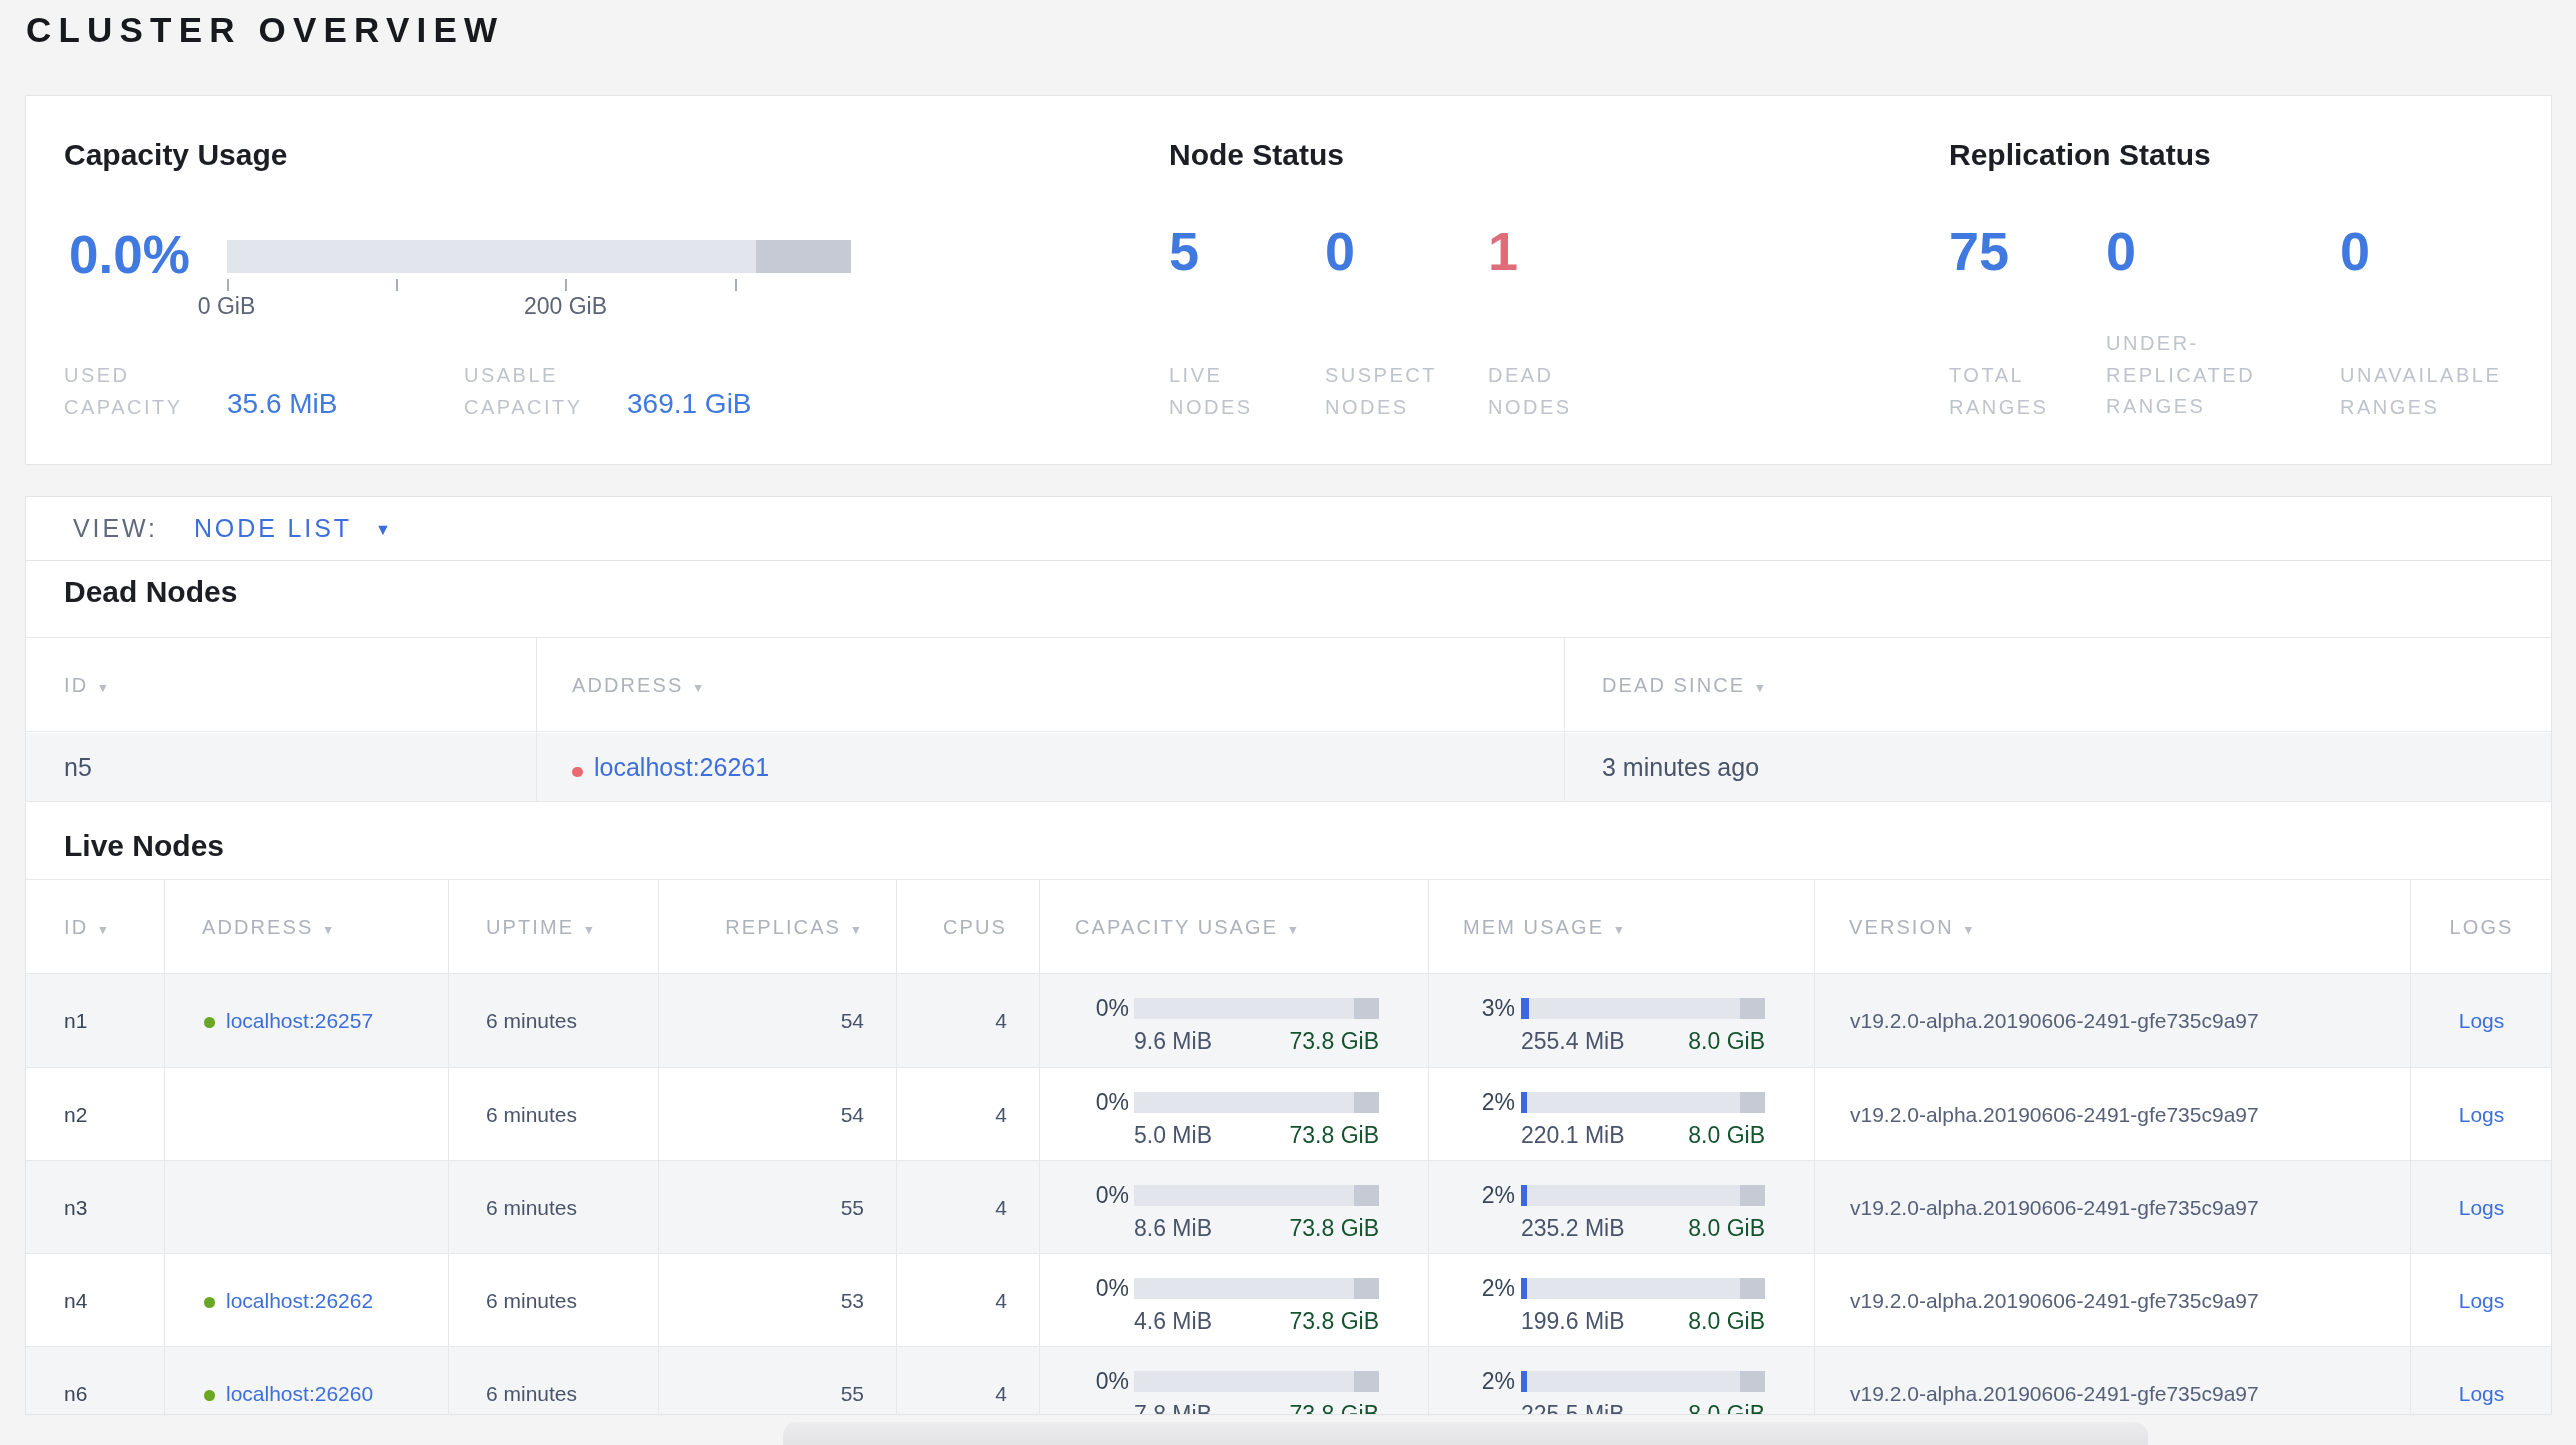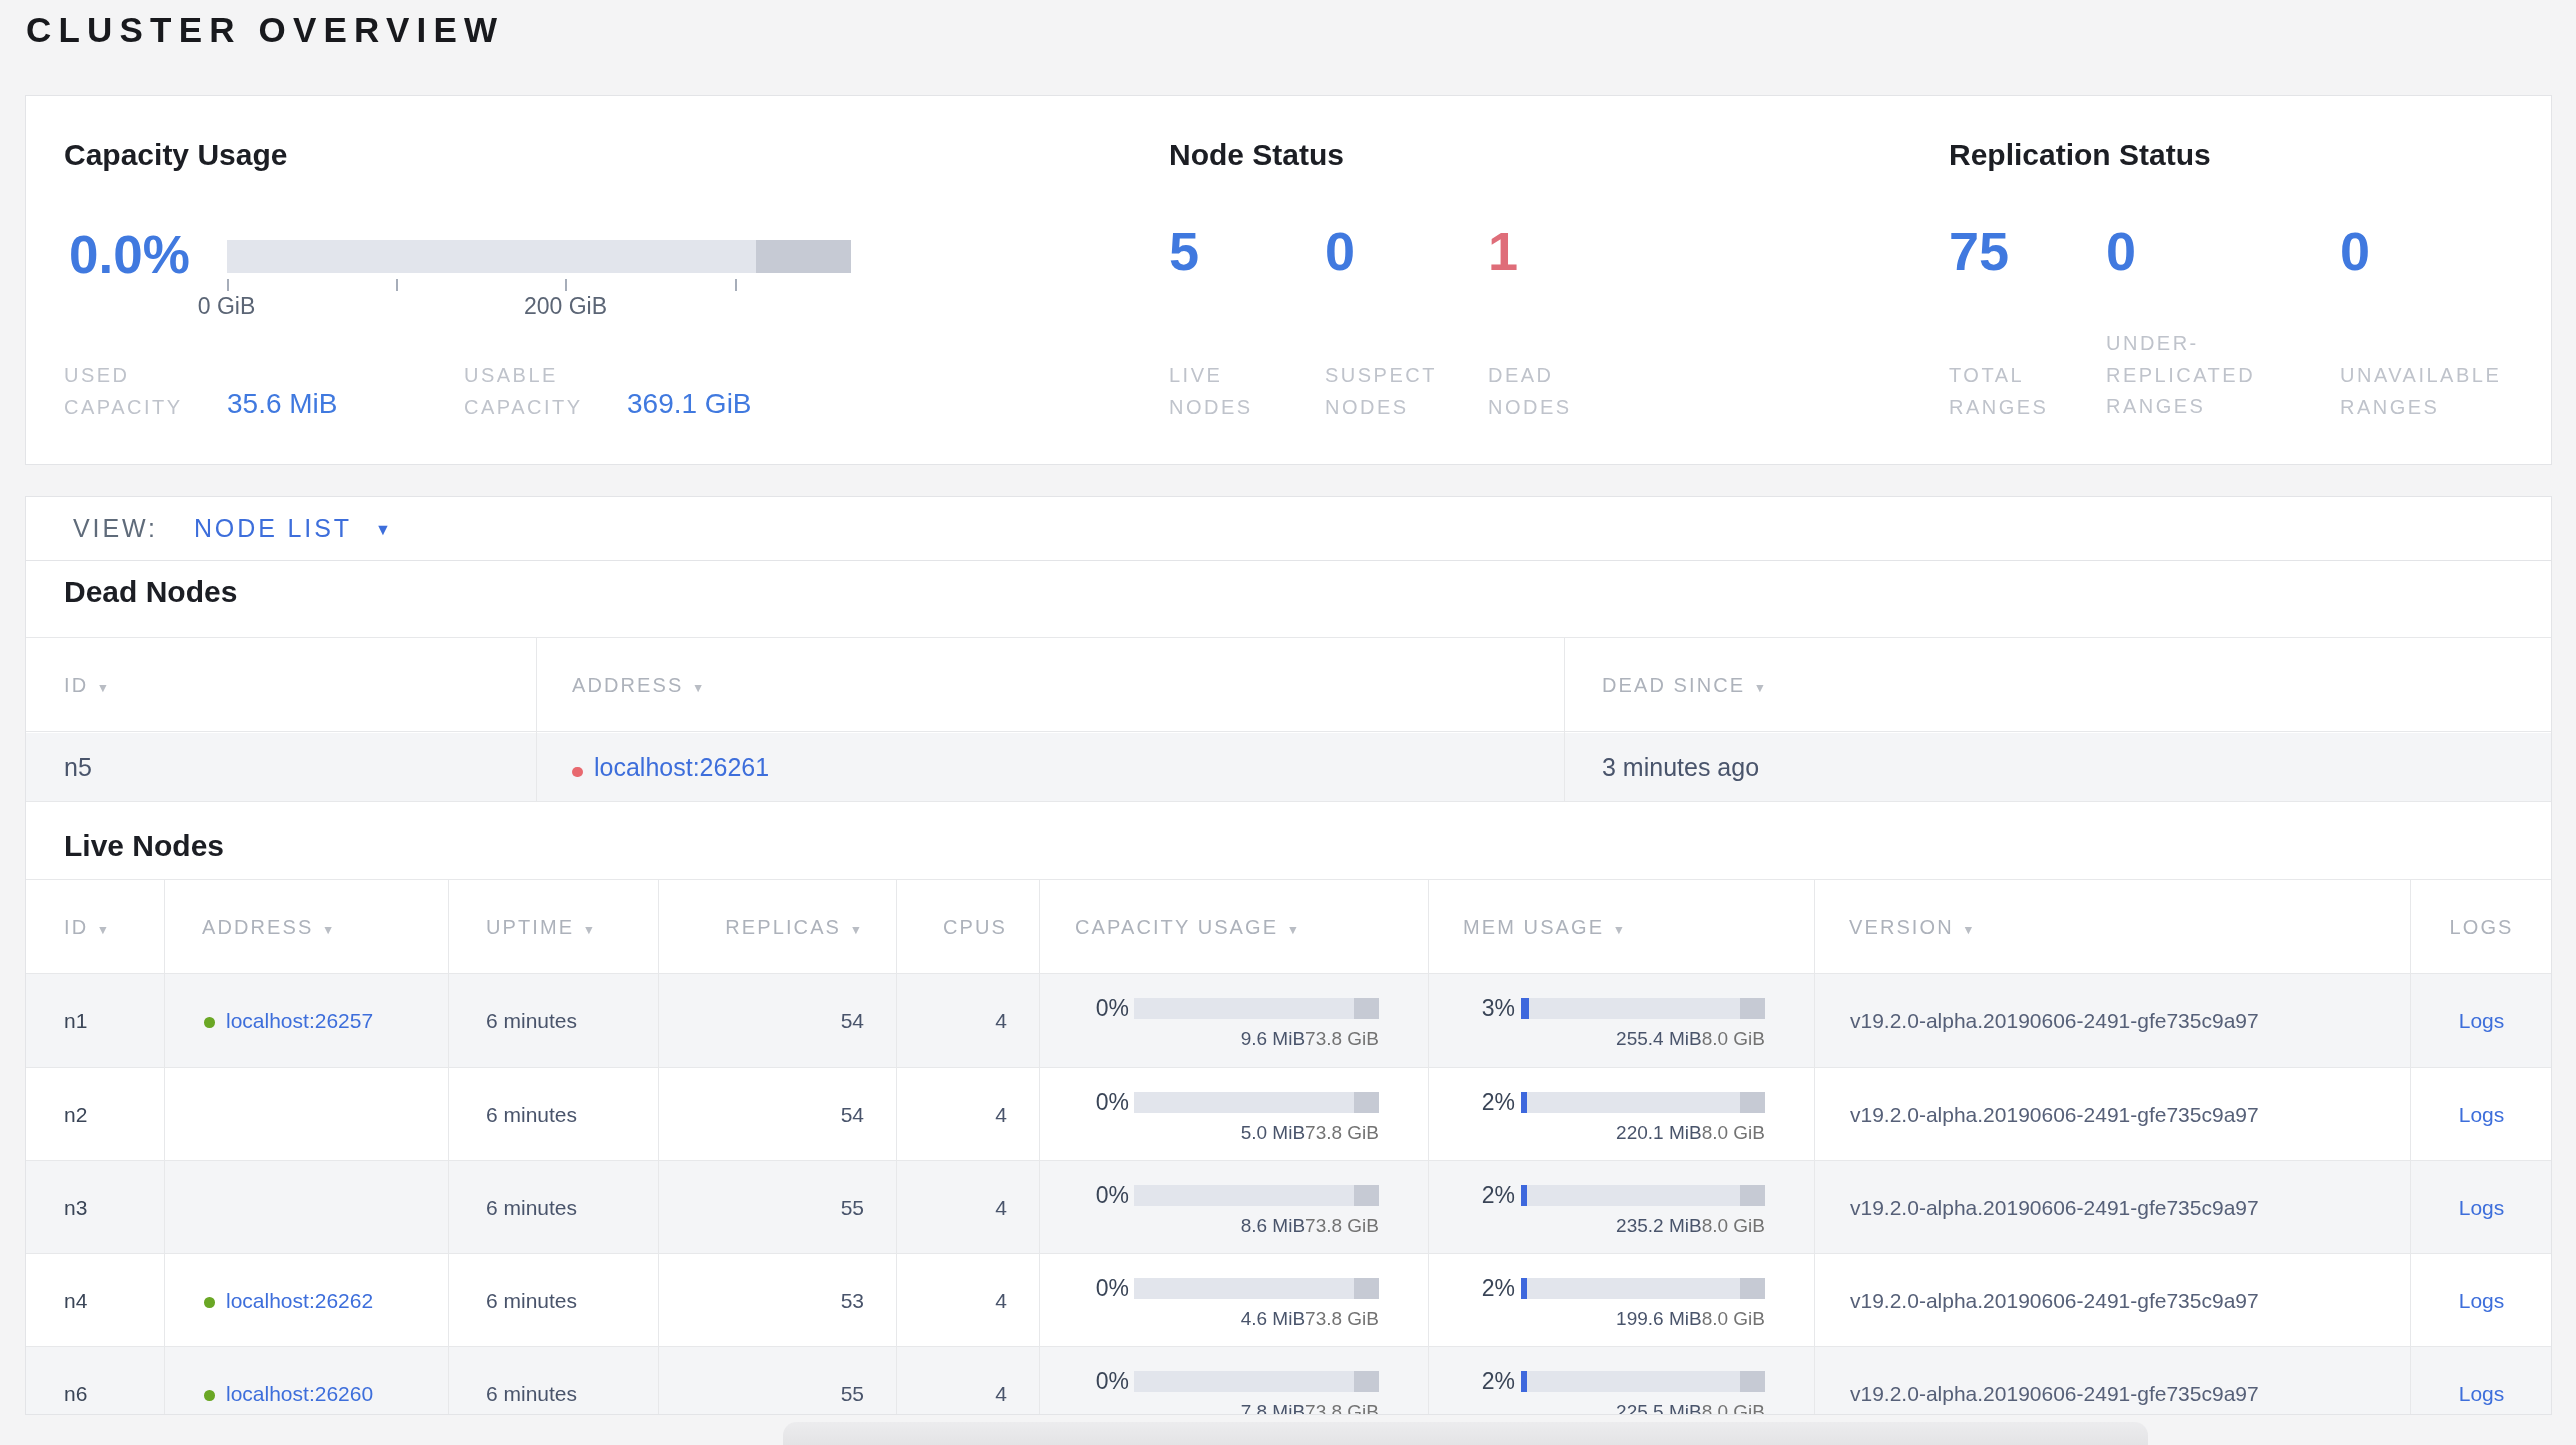--- a/index.html
+++ b/index.html
@@ -58,25 +58,25 @@
   .ver-c{left:1824px;color:#566078;}
   .logs-c{left:2384px;width:143px;text-align:center;}
   .pct{position:absolute;top:22px;height:25px;line-height:25px;font-size:23px;color:#3a4557;text-align:right;}
   .cap-pct{left:1013px;width:90px;}
   .mem-pct{left:1402px;width:87px;}
   .bar{position:absolute;top:24px;height:21px;background:var(--bar-track);}
   .cap-bar{left:1108px;width:245px;}
   .mem-bar{left:1495px;width:244px;}
   .bar .dark{position:absolute;right:0;top:0;bottom:0;width:25px;background:var(--bar-dark);}
   .bar .fill{position:absolute;left:0;top:0;bottom:0;width:0;background:var(--bar-fill);}
-  .l2{position:absolute;top:54px;height:27px;display:flex;justify-content:flex-end;font-size:19px;}
+  .l2{position:absolute;top:54px;height:27px;display:flex;justify-content:space-between;font-size:23px;}
   .cap-l2{left:1108px;width:245px;}
   .mem-l2{left:1495px;width:244px;}
   .l2 .used{color:#49546b;}
-  .l2 .total{color:#737373;}
+  .l2 .total{color:#14532d;}
   
   #scroll-blob{position:absolute;left:783px;top:1422px;width:1365px;height:24px;border-radius:13.4px 13.4px 0 0;background:linear-gradient(#ececee,#e3e3e5);}
 </style>
 </head>
 <body>
 
 <div id="page">
 
   <div id="title">CLUSTER OVERVIEW</div>
 

